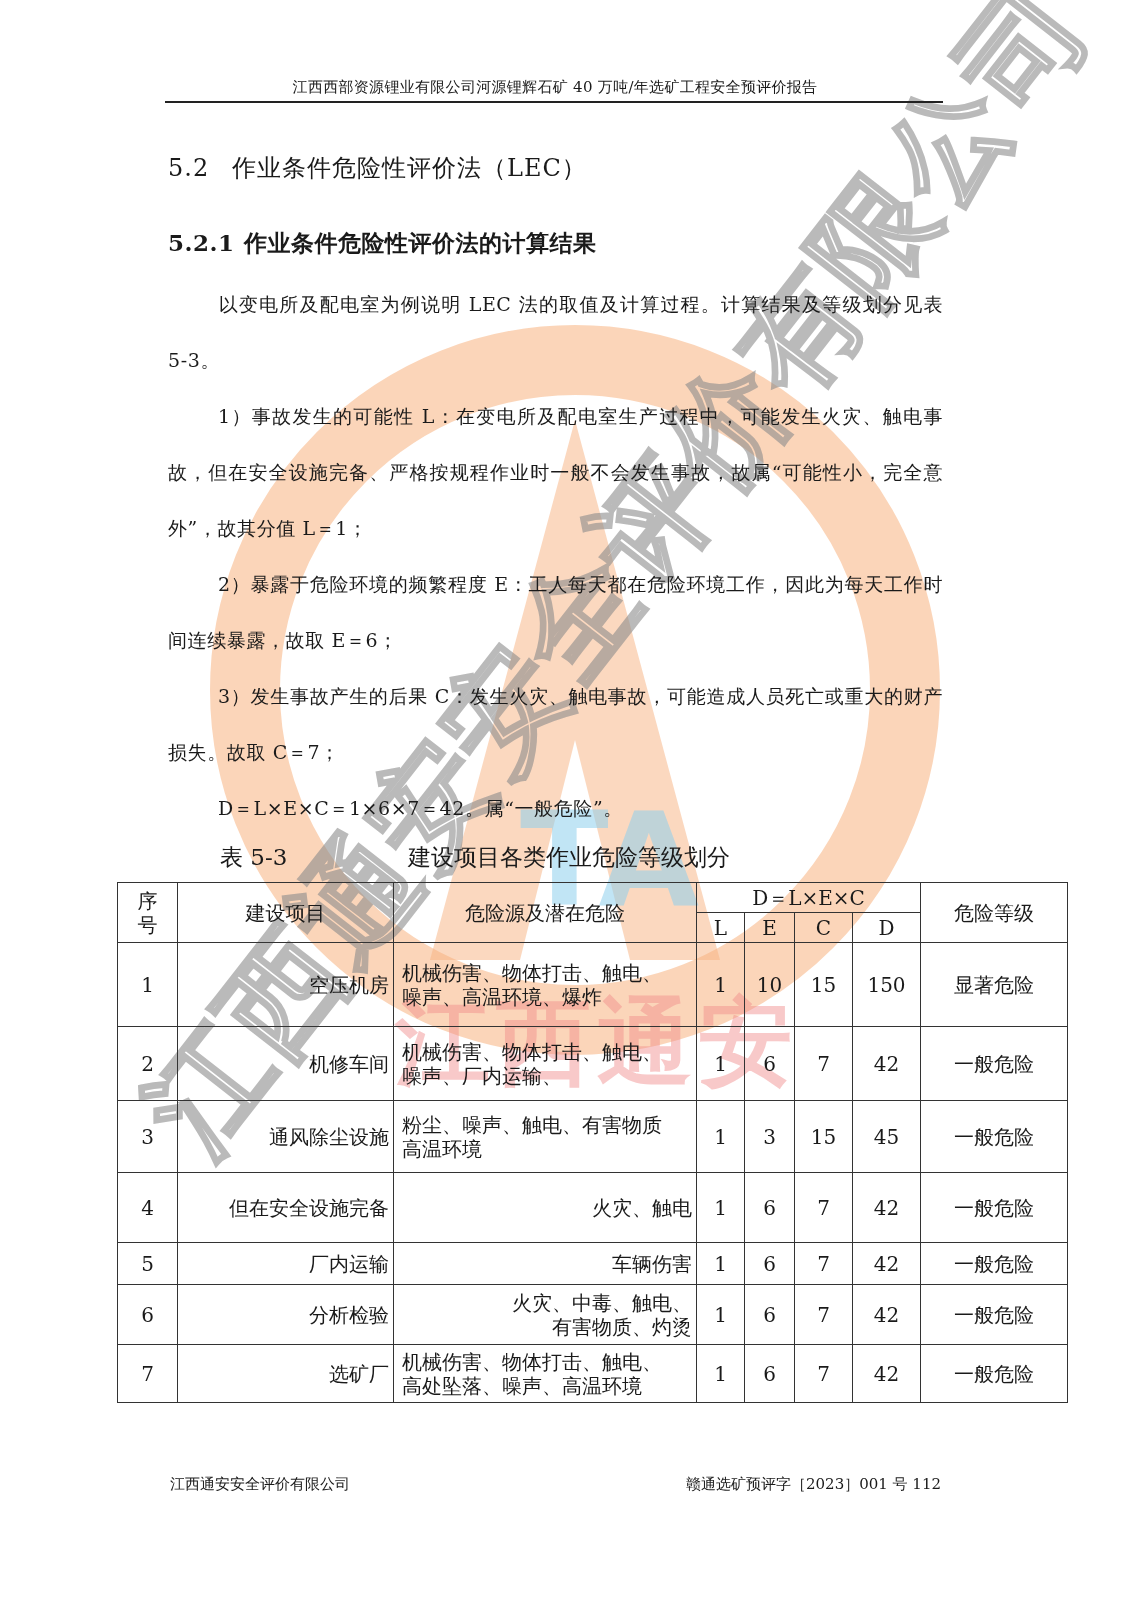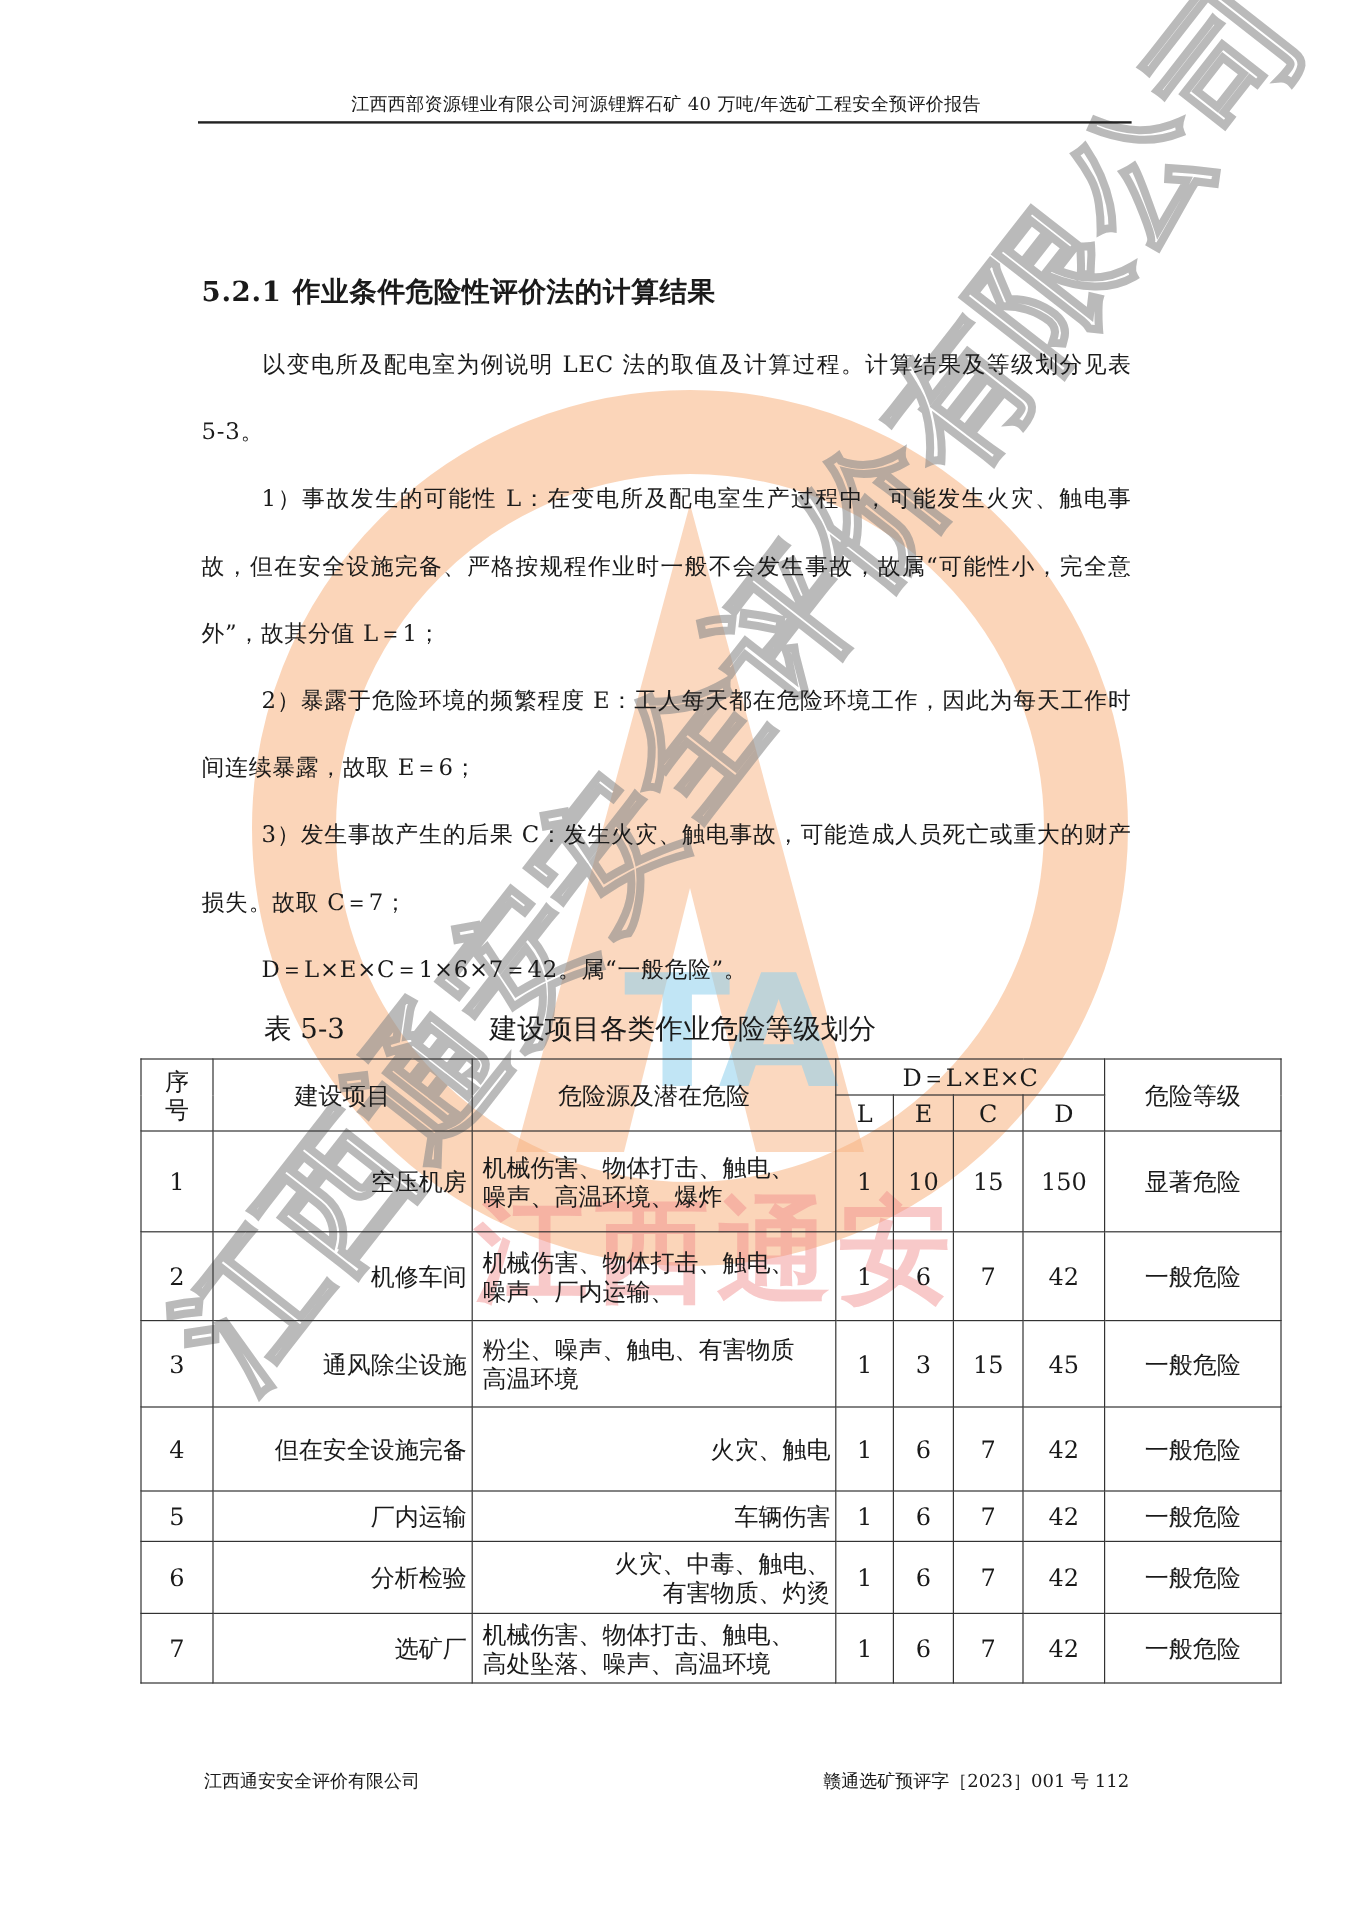--- a/index.html
+++ b/index.html
@@ -45,20 +45,23 @@
     <text x="395" y="1075" font-size="95" fill="#f08a8a" opacity="0.45" font-family="DejaVu Sans, sans-serif" font-weight="bold" letter-spacing="6">江西通安</text>
 
     <text transform="translate(205,1160) rotate(-52)" font-size="118" fill="none" stroke="#8d8d8d" stroke-width="3" opacity="0.6" font-family="DejaVu Sans, sans-serif" font-weight="bold" letter-spacing="2">江西通安安全评价有限公司</text>
   </svg>
 </div>
 
 <div class="content">
   <div class="running-header">江西西部资源锂业有限公司河源锂辉石矿 40 万吨/年选矿工程安全预评价报告</div>
   <div class="header-rule"></div>
 
+  <div class="h2">
+    <span class="num">5.2</span><span>作业条件危险性评价法（LEC）</span>
+  </div>
 
   <div class="h3">
     <span class="num">5.2.1</span><span>作业条件危险性评价法的计算结果</span>
   </div>
 
   <div class="para" style="top:276px;"><span class="indent"></span><span>以变电所及配电室为例说明 LEC 法的取值及计算过程。计算结果及等级划分见表 5-3。</span></div>
 
   <div class="para" style="top:388px;"><span class="indent"></span><span>1）事故发生的可能性 L：在变电所及配电室生产过程中，可能发生火灾、触电事故，但在安全设施完备、严格按规程作业时一般不会发生事故，故属“可能性小，完全意外”，故其分值 L＝1；</span></div>
 
   <div class="para" style="top:556px;"><span class="indent"></span><span>2）暴露于危险环境的频繁程度 E：工人每天都在危险环境工作，因此为每天工作时间连续暴露，故取 E＝6；</span></div>

